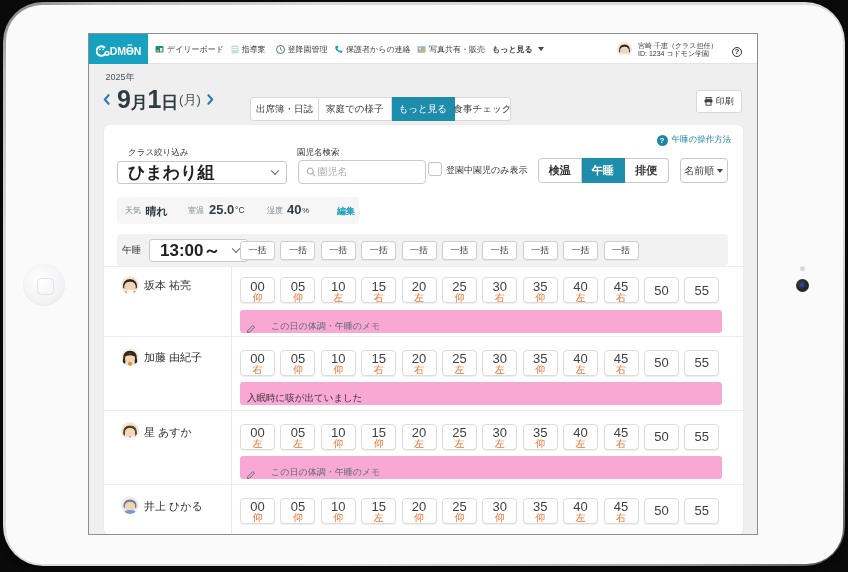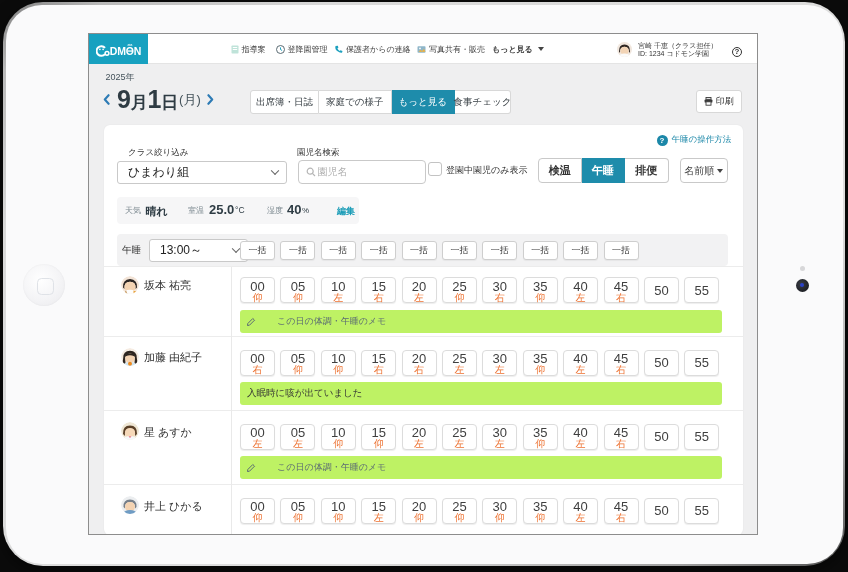--- a/index.html
+++ b/index.html
@@ -18,32 +18,32 @@
 .uavatar{position:absolute;left:528px;top:7.5px;width:15px;height:15px;border-radius:50%;overflow:hidden}
 .utext{position:absolute;left:549px;top:7.5px;font-size:7px;line-height:8px;color:#333;white-space:nowrap}
 .help{position:absolute;left:643px;top:12.5px;width:10px;height:10px;border-radius:50%;border:1.4px solid #333;color:#333;font-size:8px;font-weight:bold;display:flex;align-items:center;justify-content:center}
 
 .year{position:absolute;left:16.5px;top:37px;font-size:9px;color:#44525a}
 .daterow{position:absolute;left:14px;top:52px;height:27px;display:flex;align-items:center}
 .arr{display:flex;align-items:center}
 .bigdate{font-size:25px;font-weight:bold;color:#2e3b43;margin:0 1px 0 7px;letter-spacing:-0.2px}
 .bigdate .sm{font-size:17px}
 .dow{font-size:13px;color:#44525a;margin-right:6px}
-.tabs{position:absolute;left:161px;top:56px;height:24px;display:flex}
+.tabs{position:absolute;left:161px;top:63px;height:24px;display:flex}
 .tab{height:24px;background:#fff;border:1px solid #d8d8d8;border-left:none;font-size:9.5px;font-weight:500;color:#333b40;display:flex;align-items:center;justify-content:center;white-space:nowrap}
 .tab.first{border-left:1px solid #d8d8d8;border-radius:3px 0 0 3px}
 .tab.last{border-radius:0 3px 3px 0}
 .tab.act{background:#1e8cab;border-color:#1e8cab;color:#fff}
 .printbtn{position:absolute;left:606.5px;top:55.5px;width:46.5px;height:23px;background:#fff;border:1px solid #d8d8d8;border-radius:3px;display:flex;align-items:center;justify-content:center;gap:3px;font-size:9px;color:#333}
 
 .card{position:absolute;left:15px;top:90.5px;width:638.5px;height:410px;background:#fff;border-radius:6px;box-shadow:0 0 2px rgba(0,0,0,.06)}
 .hlink{position:absolute;left:567.5px;top:100px;display:flex;align-items:center;gap:4px;font-size:8.5px;color:#1b87a8}
 .hq{width:11px;height:11px;border-radius:50%;background:#1b87a8;color:#fff;font-size:8px;font-weight:bold;display:flex;align-items:center;justify-content:center}
 .lab{position:absolute;font-size:8.5px;color:#333}
-.sel{position:absolute;background:#fff;border:1px solid #c9c9c9;border-radius:3px;display:flex;align-items:center;font-weight:400;font-size:12px;color:#222;padding-left:10px}
+.sel{position:absolute;background:#fff;border:1px solid #c9c9c9;border-radius:3px;display:flex;align-items:center;font-weight:700;font-size:17px;color:#222;padding-left:10px}
 .chev{position:absolute;right:8px;top:50%;width:6px;height:6px;border-right:1.4px solid #666;border-bottom:1.4px solid #666;transform:translateY(-70%) rotate(45deg)}
 .search{position:absolute;left:208.5px;top:125.5px;width:128px;height:24px;background:#fff;border:1px solid #c9c9c9;border-radius:4px;display:flex;align-items:center;padding-left:7px;gap:2px;font-size:10px;color:#aeaeae}
 .cb{position:absolute;left:338.5px;top:127.5px;width:14px;height:14px;background:#fff;border:1px solid #c3c3c3;border-radius:3px}
 .cblab{position:absolute;left:357px;top:130px;font-size:9px;color:#333}
 .seg{position:absolute;left:449px;top:124px;height:25px;display:flex}
 .seg div{width:43.5px;height:25px;background:#fff;border:1px solid #c9c9c9;border-left:none;font-size:11px;font-weight:bold;color:#333;display:flex;align-items:center;justify-content:center}
 .seg div:first-child{border-left:1px solid #c9c9c9;border-radius:4px 0 0 4px}
 .seg div:last-child{border-radius:0 4px 4px 0}
 .seg div.act{background:#1e8cab;border-color:#1e8cab;color:#fff}
 .sort{position:absolute;left:590.5px;top:124px;width:48.5px;height:25px;background:#fff;border:1px solid #c9c9c9;border-radius:4px;display:flex;align-items:center;justify-content:center;gap:3px;font-size:10px;color:#3d3d3d}
@@ -54,21 +54,21 @@
 .ikk{position:absolute;top:206.5px;width:35px;height:19px;background:#fff;border:1px solid #cecece;border-radius:3px;font-size:9px;color:#333;display:flex;align-items:center;justify-content:center;box-shadow:0 1px 1px rgba(0,0,0,.05)}
 
 .vline{position:absolute;left:142px;top:232px;width:1px;height:268px;background:#e9e9e9}
 .hline{position:absolute;left:15px;width:638.5px;height:1px;background:#ececec}
 .avatar{position:absolute;width:18px;height:18px;border-radius:50%;overflow:hidden}
 .cname{position:absolute;left:55px;font-size:11px;color:#2f2f2f;white-space:nowrap}
 .cell{position:absolute;width:35px;height:26px;background:#fff;border:1px solid #dcdcdc;border-radius:4px;box-shadow:0 1px 1px rgba(0,0,0,.07);text-align:center}
 .cell .n{display:block;font-size:13px;color:#3f3f3f;line-height:13px;margin-top:1.5px}
 .cell .p{display:block;font-size:10px;color:#ed7333;line-height:10px;margin-top:0px}
 .cell.empty{display:flex;align-items:center;justify-content:center;font-size:13px;color:#3f3f3f}
-.memo{position:absolute;left:151px;width:481.5px;height:23px;background:#bef264;border-radius:3px;display:flex;align-items:center;padding-left:7px;gap:21px;font-size:9px;color:#5b6b73}
+.memo{position:absolute;left:151px;width:481.5px;height:23px;background:#f9a8d4;border-radius:3px;display:flex;align-items:flex-end;padding-left:7px;gap:15px;font-size:9px;color:#5b6b73}
 .memo.real{color:#333;font-size:9.5px}
 </style></head>
 <body>
 <div class="tablet">
     <div class="bezel"></div>
   </div>
 <div class="home"></div>
 <div class="cam"></div>
 <div class="camdot"></div>
 <div class="ldot"></div>
@@ -77,20 +77,28 @@
 <div class="logo">
         <svg width="46" height="15" viewBox="0 0 46 15" style="position:absolute;left:7px;top:9px">
 <path d="M9 4.9 A4.8 4.8 0 1 0 9 11.1" fill="none" stroke="#fff" stroke-width="2"></path>
 <circle cx="3.9" cy="6.3" r="0.85" fill="#fff"></circle>
           <circle cx="7.1" cy="6.3" r="0.85" fill="#fff"></circle>
 <circle cx="11" cy="10.3" r="1.9" fill="none" stroke="#fff" stroke-width="1.5"></circle>
 <text x="13.8" y="12.3" font-family="Liberation Sans" font-weight="bold" font-size="10.5" fill="#fff" letter-spacing="-0.2">DMON</text>
 <rect x="31.6" y="7.4" width="4.6" height="1.3" fill="#fff"></rect>
 <path d="M31.2 2.4 l1-1.5 0.9 1.1 0.8-1.3 0.8 1.3 0.9-1.1 1 1.5 z" fill="#fff"></path>
 </svg>
+      </div>
+<div class="nitem" style="left:66px">
+        <svg width="9" height="9" viewBox="0 0 9 9">
+          <rect x="0.5" y="1" width="8" height="6.4" rx="1" fill="#1d8f7e"></rect>
+          <rect x="1.6" y="5" width="2.4" height="1.6" fill="#f0a23c"></rect>
+          <rect x="5" y="3" width="2.4" height="3.6" fill="#e8e8e8"></rect>
+        </svg>
+        <span>デイリーボード</span>
       </div>
 <div class="nitem" style="left:141.5px">
         <svg width="8" height="9" viewBox="0 0 8 9">
           <rect x="0.5" y="0.5" width="7" height="8" rx="0.8" fill="#bfe3d9"></rect>
           <rect x="1.8" y="2" width="4.4" height="1" fill="#fff"></rect>
           <rect x="1.8" y="4" width="4.4" height="1" fill="#fff"></rect>
         </svg>
         <span>指導案</span>
       </div>
 <div class="nitem" style="left:186.5px">

